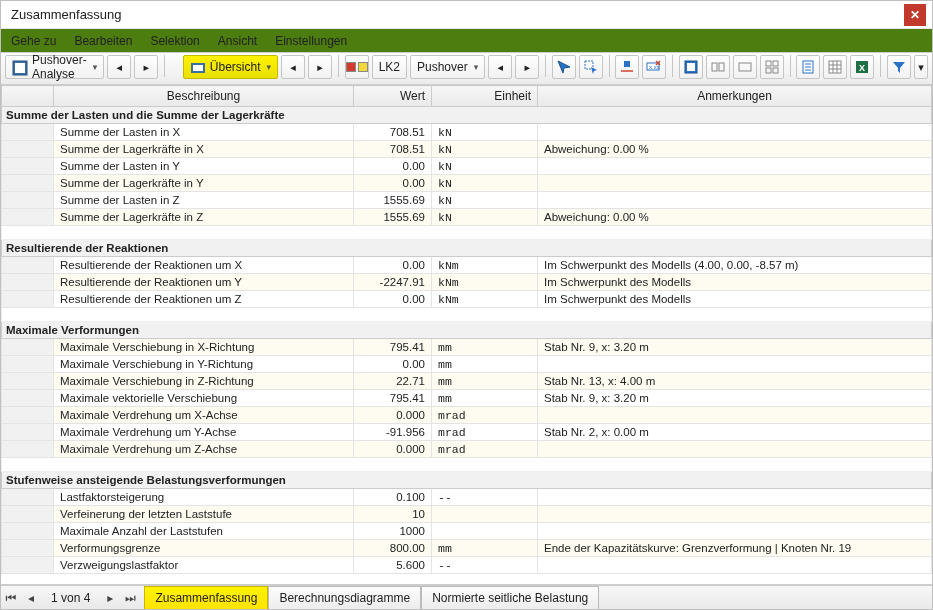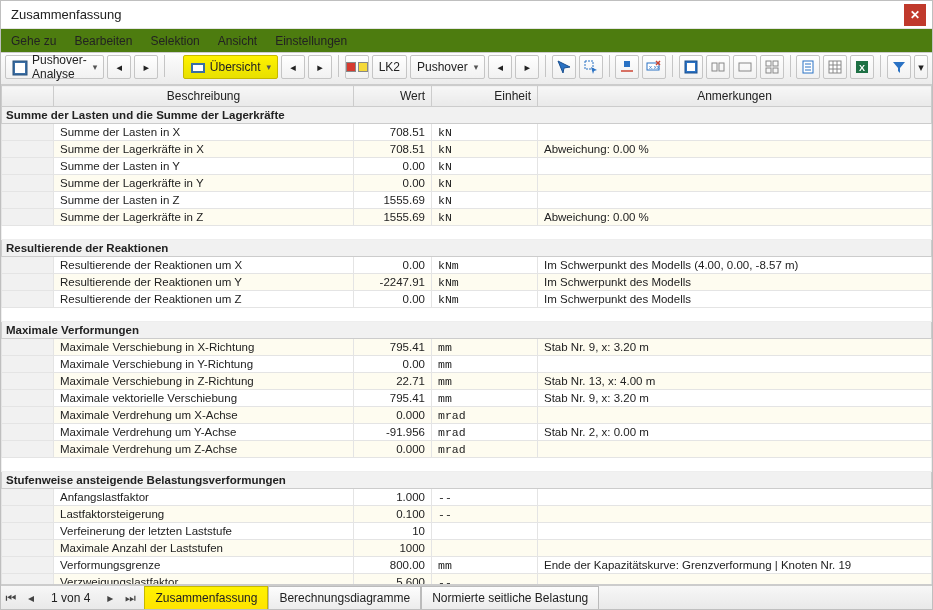--- a/index.html
+++ b/index.html
@@ -413,27 +413,20 @@
           <td class="col-anm"></td>
         </tr>
         <tr class="blank">
           <td colspan="5"></td>
         </tr>
         <tr class="section">
           <td colspan="5">Stufenweise ansteigende Belastungsverformungen</td>
         </tr>
         <tr class="datarow">
           <td class="col-idx"></td>
-          <td class="col-desc">Anfangslastfaktor</td>
-          <td class="col-wert">1.000</td>
-          <td class="col-unit">--</td>
-          <td class="col-anm"></td>
-        </tr>
-        <tr class="datarow">
-          <td class="col-idx"></td>
           <td class="col-desc">Lastfaktorsteigerung</td>
           <td class="col-wert">0.100</td>
           <td class="col-unit">--</td>
           <td class="col-anm"></td>
         </tr>
         <tr class="datarow">
           <td class="col-idx"></td>
           <td class="col-desc">Verfeinerung der letzten Laststufe</td>
           <td class="col-wert">10</td>
           <td class="col-unit"></td>

